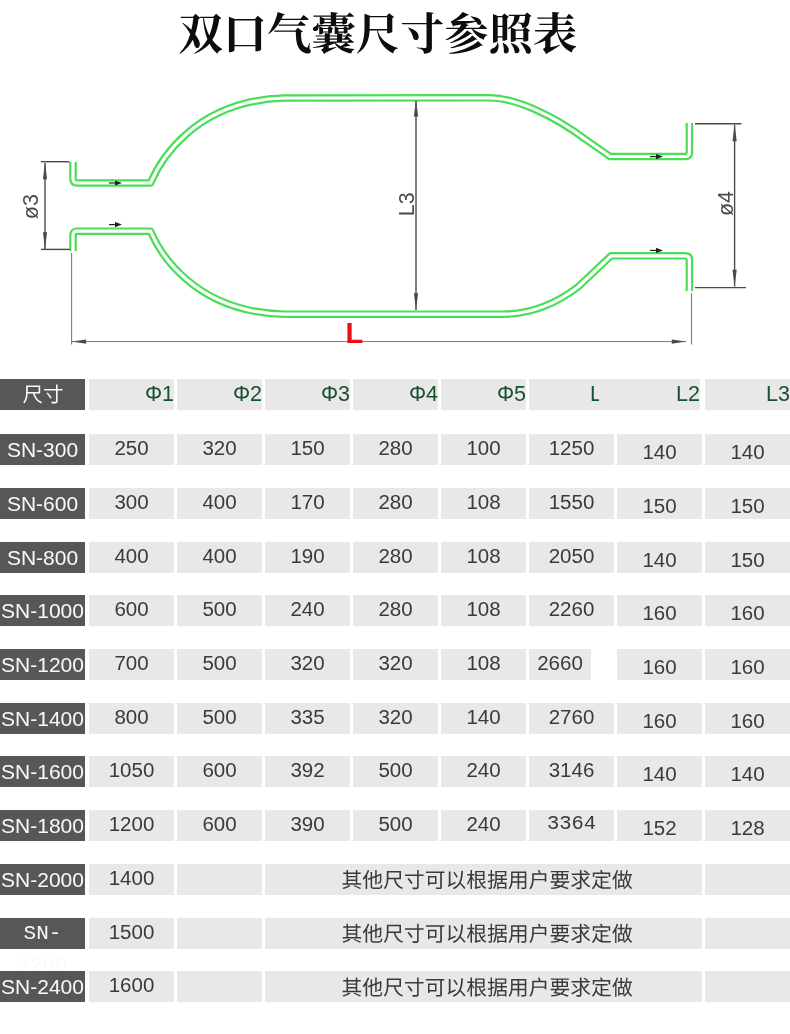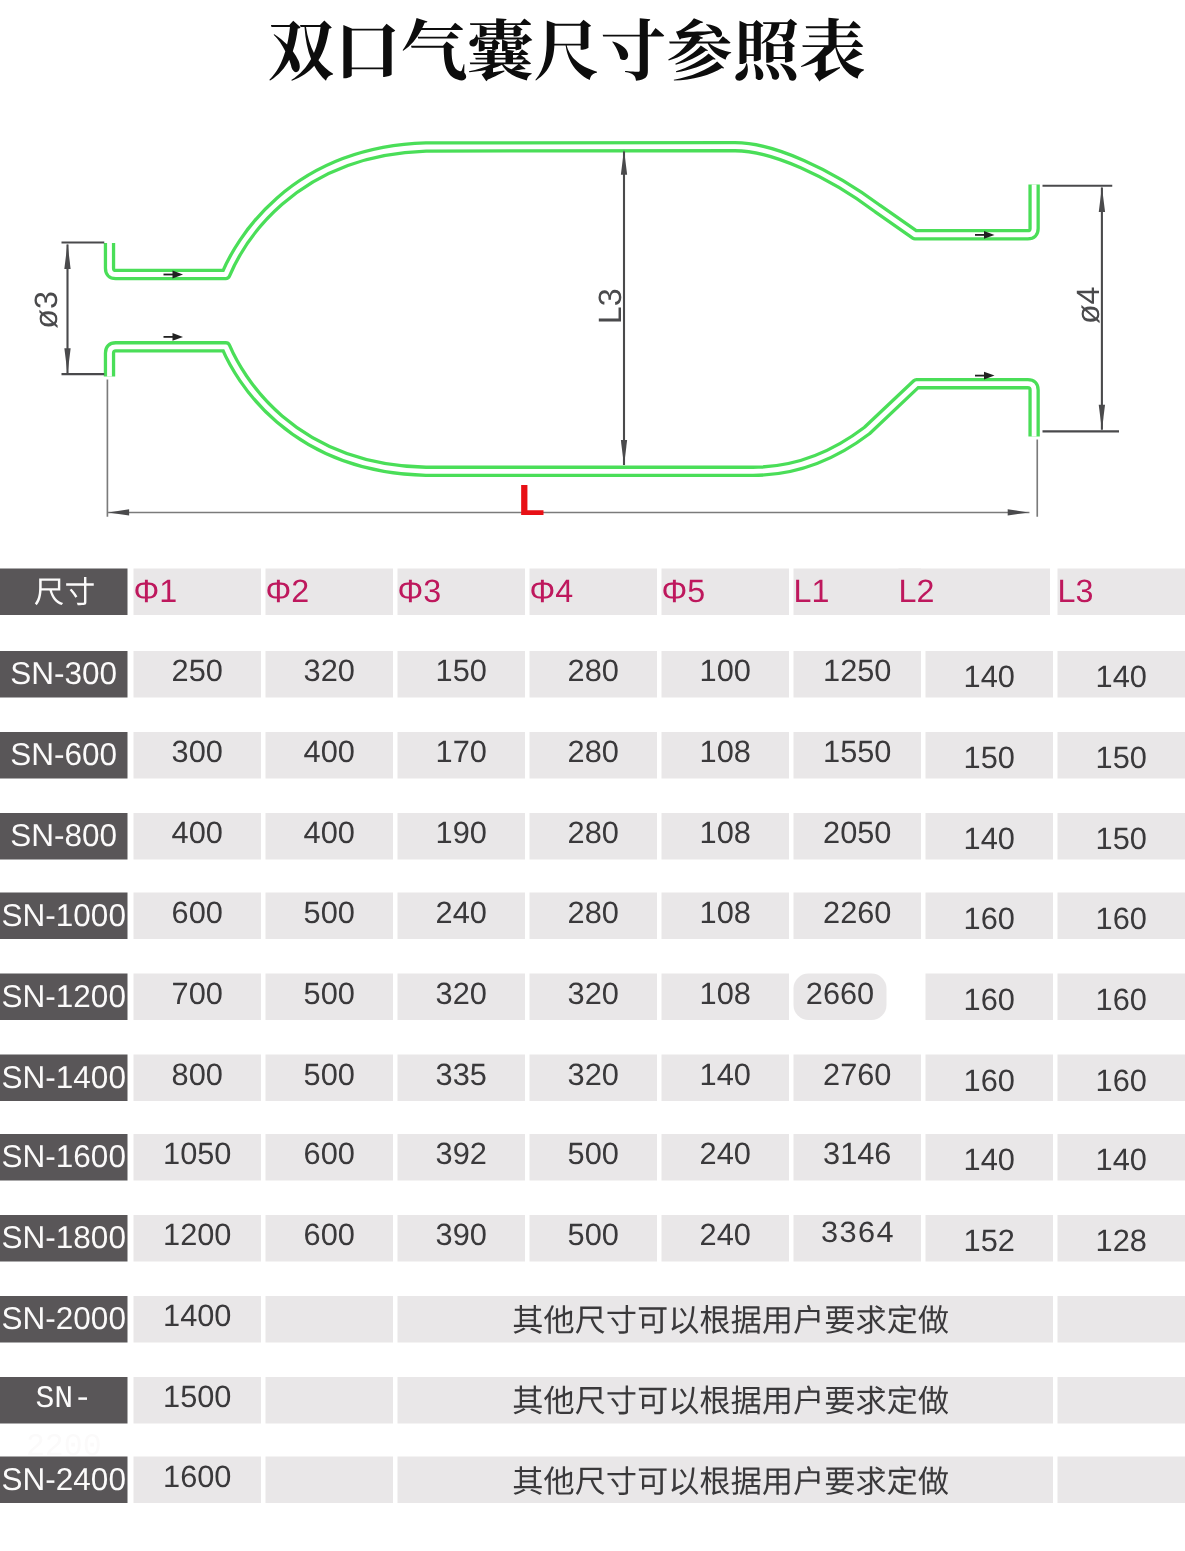--- a/index.html
+++ b/index.html
@@ -1,19 +1,19 @@
 <!DOCTYPE html>
 <html><head><meta charset="utf-8">
 <style>
 html,body{margin:0;padding:0;background:#fff;width:790px;height:1034px;overflow:hidden}
 #page{position:relative;width:790px;height:1034px;font-family:"Liberation Sans",sans-serif}
 #page div{position:absolute;box-sizing:border-box}
 .dk{background:#595658}
 .lt{background:#e9e7e8}
-.hd{font-size:21.5px;color:#be185d;text-align:left;line-height:30px}
+.hd{font-size:21.5px;color:#14532d;text-align:right;line-height:30px}
 .nm{font-size:20.5px;color:#3a393b;text-align:center;line-height:28px}
 .sn{font-size:21px;color:#fbfafa;text-align:center;line-height:32.5px}
 svg.ov{position:absolute;left:0;top:0}
 </style></head>
 <body>
 <div id="page">
 <div class="dk" style="left:0px;top:379.0px;width:85px;height:31px;"></div>
 <div class="lt hd" style="left:89px;top:379.0px;width:85px;height:31px;">Φ1</div>
 <div class="lt hd" style="left:177px;top:379.0px;width:85px;height:31px;">Φ2</div>
 <div class="lt hd" style="left:265px;top:379.0px;width:85px;height:31px;">Φ3</div>
@@ -57,21 +57,21 @@
 <div class="lt nm" style="left:441px;top:595.2px;width:85px;height:31px;">108</div>
 <div class="lt nm" style="left:529px;top:595.2px;width:85px;height:31px;">2260</div>
 <div class="lt nm" style="left:617px;top:595.2px;width:85px;height:31px;line-height:36px;">160</div>
 <div class="lt nm" style="left:705px;top:595.2px;width:85px;height:31px;line-height:36px;">160</div>
 <div class="dk sn" style="left:0px;top:649.0px;width:85px;height:31px;">SN-1200</div>
 <div class="lt nm" style="left:89px;top:649.0px;width:85px;height:31px;">700</div>
 <div class="lt nm" style="left:177px;top:649.0px;width:85px;height:31px;">500</div>
 <div class="lt nm" style="left:265px;top:649.0px;width:85px;height:31px;">320</div>
 <div class="lt nm" style="left:353px;top:649.0px;width:85px;height:31px;">320</div>
 <div class="lt nm" style="left:441px;top:649.0px;width:85px;height:31px;">108</div>
-<div class="lt nm" style="left:529px;top:649.0px;width:62px;height:31px;border-radius:10px;">2660</div>
+<div class="lt nm" style="left:529px;top:649.0px;width:62px;height:31px;">2660</div>
 <div class="lt nm" style="left:617px;top:649.0px;width:85px;height:31px;line-height:36px;">160</div>
 <div class="lt nm" style="left:705px;top:649.0px;width:85px;height:31px;line-height:36px;">160</div>
 <div class="dk sn" style="left:0px;top:702.7px;width:85px;height:31px;">SN-1400</div>
 <div class="lt nm" style="left:89px;top:702.7px;width:85px;height:31px;">800</div>
 <div class="lt nm" style="left:177px;top:702.7px;width:85px;height:31px;">500</div>
 <div class="lt nm" style="left:265px;top:702.7px;width:85px;height:31px;">335</div>
 <div class="lt nm" style="left:353px;top:702.7px;width:85px;height:31px;">320</div>
 <div class="lt nm" style="left:441px;top:702.7px;width:85px;height:31px;">140</div>
 <div class="lt nm" style="left:529px;top:702.7px;width:85px;height:31px;">2760</div>
 <div class="lt nm" style="left:617px;top:702.7px;width:85px;height:31px;line-height:36px;">160</div>

